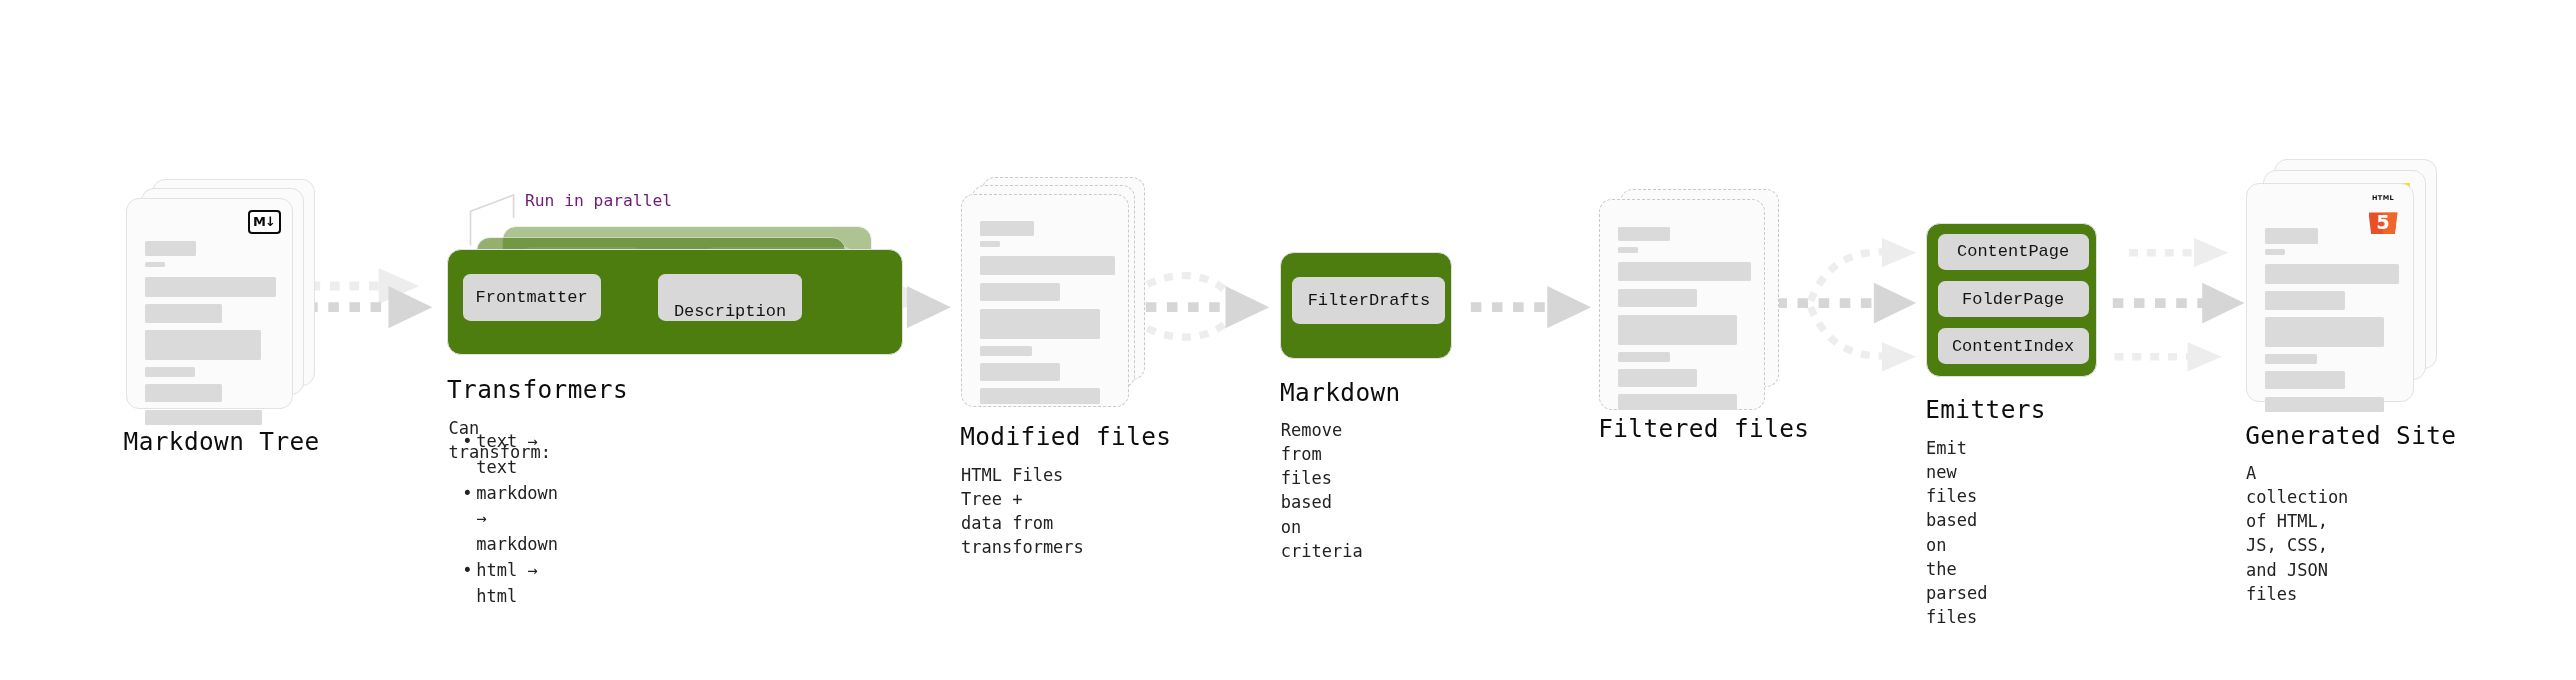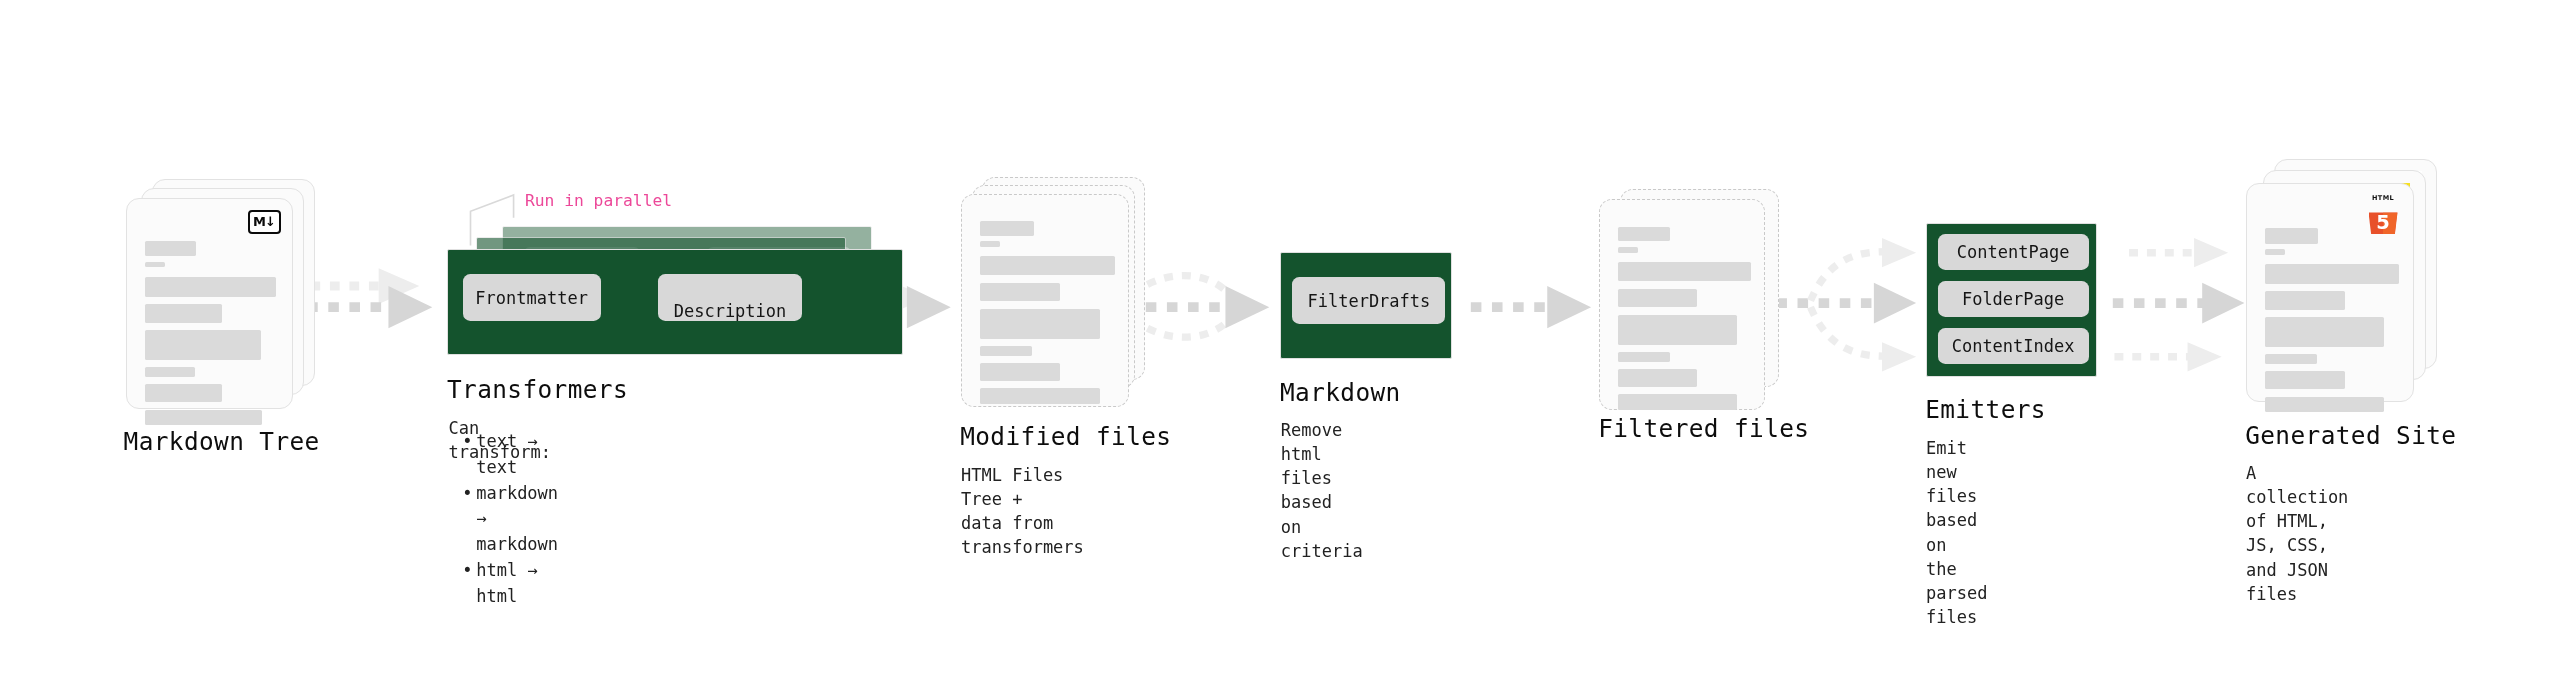--- a/index.html
+++ b/index.html
@@ -106,40 +106,41 @@
     font-size:5.7px;font-weight:700;color:#111;line-height:1;
   }
   .js-badge{
     width:37px;height:18px;background:#f7df1e;
   }
 
   
   .groupbox{
     position:absolute;
     border:1.5px solid #e0e0e0;
-    border-radius:2px;
-    background:#14532d;
+    border-radius:14px;
+    background:#4d7c0f;
     box-sizing:border-box;
+    font-family:Liberation Mono, monospace;
   }
   .chip{
     position:absolute;
     background:#d8d8d8;
     border-radius:7.3px;
     display:flex;align-items:center;justify-content:center;
     font-size:17px;
     color:#151515;
     white-space:nowrap;
     box-sizing:border-box;
   }
 
   
   .parallel-label{
     position:absolute;
     font-size:16.3px;
-    color:#ec4899;
+    color:#701a75;
     white-space:nowrap;
   }
 
   svg.overlay{
     position:absolute;left:0;top:0;width:2576px;height:681px;
     pointer-events:none;
   }
 </style>
 </head>
 <body>
@@ -292,21 +293,21 @@
 data from transformers</div>
   </div>
 
   <div class="stage" style="left:1280px;top:252px;">
     <div class="groupbox" style="left:0px;top:0px;width:172px;height:107px;padding-left:28px;">
       <div class="chip" style="left:11.4px;top:24.4px;width:153px;height:47px;">
         <span>FilterDrafts</span>
       </div>
     </div>
     <div class="stage-title" style="position:absolute;left:0px;top:126px;">Markdown</div>
-    <div class="stage-desc" style="position:absolute;left:0.8px;top:158px;">Remove html files based
+    <div class="stage-desc" style="position:absolute;left:0.8px;top:158px;">Remove from files based
 on criteria</div>
   </div>
 
   <div class="stage" style="left:1599px;top:189px;">
     <div class="card dashed" style="left:21px;top:0px;width:159px;height:198px;"></div>
     <div class="card dashed" style="left:0px;top:9.8px;width:166px;height:211px;">
       <div class="card-body" style="top:27px;">
         <span class="sk" style="width:52px;height:14.6px;margin-bottom:5.7px;"></span>
         <span class="sk" style="width:19.5px;height:5.7px;margin-bottom:9px;"></span>
         <span class="sk" style="width:133px;height:19.5px;margin-bottom:7.3px;"></span>

